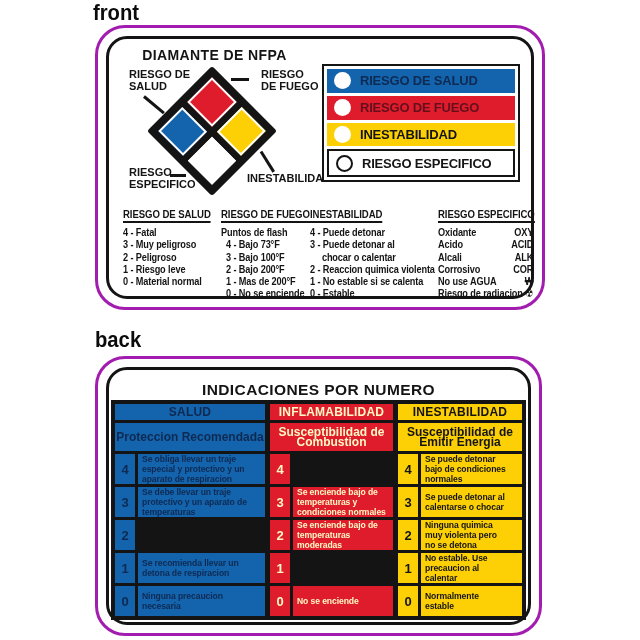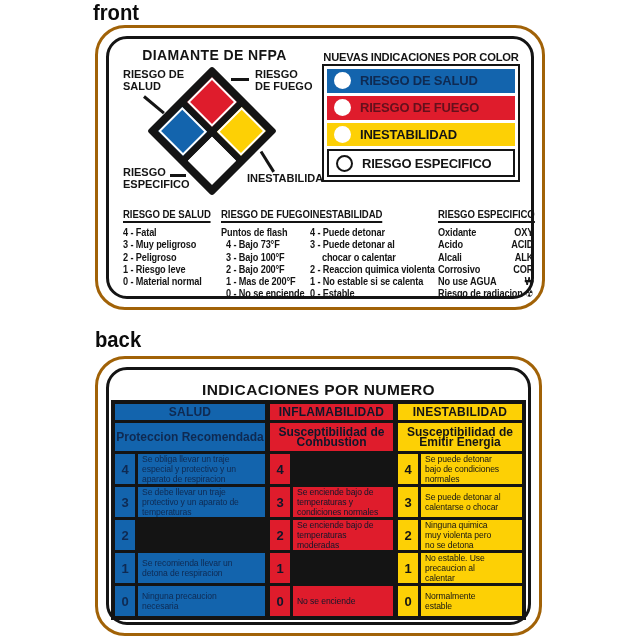--- a/index.html
+++ b/index.html
@@ -5,21 +5,21 @@
   html,body{margin:0;padding:0;background:#ffffff;}
   body{font-family:"Liberation Sans","DejaVu Sans",sans-serif;}
   .canvas{position:relative;width:640px;height:640px;background:#ffffff;overflow:hidden;
           -webkit-font-smoothing:antialiased;color:#141414;}
   .caption{position:absolute;font-size:22px;font-weight:bold;letter-spacing:0px;color:#0b0b0b;
            transform:scaleX(.92);transform-origin:0 0;}
   .cap-front{left:93px;top:0px;}
   .cap-back{left:95px;top:327px;}
 
   
-  .card{position:absolute;background:#ffffff;border:3px solid #a16207;box-sizing:border-box;}
+  .card{position:absolute;background:#ffffff;border:3px solid #a21caf;box-sizing:border-box;}
   .front-card{left:95px;top:25px;width:450px;height:285px;border-radius:30px;}
   .back-card{left:95px;top:356px;width:447px;height:280px;border-radius:30px;}
   .card-inner{position:absolute;left:8px;top:8px;right:8px;bottom:8px;
               border:3px solid #141414;border-radius:21px;box-sizing:border-box;}
 
   
   .diamond-title{position:absolute;left:19px;top:19px;width:195px;text-align:center;
                  font-size:14px;font-weight:bold;letter-spacing:.4px;}
   .legend-title{position:absolute;left:216px;top:23px;width:214px;text-align:center;
                 font-size:11.2px;font-weight:bold;letter-spacing:-.2px;}
@@ -82,39 +82,38 @@
   .tc-yellow{flex:1;}
   .thead{height:16px;display:flex;align-items:center;justify-content:center;
          font-size:12px;font-weight:bold;letter-spacing:.2px;flex:0 0 auto;}
   .tsub{height:28px;display:flex;align-items:center;justify-content:center;text-align:center;
         font-size:12px;font-weight:bold;line-height:10.5px;flex:0 0 auto;white-space:pre-line;}
   .trows{flex:1;display:flex;flex-direction:column;gap:3px;}
   .trow{flex:1;display:flex;gap:3px;min-height:0;}
   .tnum{width:20px;flex:0 0 auto;display:flex;align-items:center;justify-content:center;
         font-size:13px;font-weight:bold;}
   .tdesc{flex:1;display:flex;align-items:center;padding:2px 4px;box-sizing:border-box;
-         font-size:8.6px;font-weight:normal;line-height:10px;letter-spacing:-.1px;
+         font-size:8.6px;font-weight:bold;line-height:10px;letter-spacing:-.1px;
          white-space:pre-line;overflow:hidden;}
   .cell-blue{background:#1364ad;color:#0f2a52;}
-  .cell-red{background:#df1c2c;color:#0f172a;}
+  .cell-red{background:#df1c2c;color:#fef9c3;}
   .cell-yellow{background:#fdd005;color:#141414;}
-  .pre{white-space:pre-line;}
+  .pre{white-space:pre-line;margin-left:6px;}
 </style>
 </head>
 <body>
 
 <div class="canvas">
 
   <div class="caption cap-front">front</div>
 
   <div class="card front-card">
     <div class="card-inner"></div>
 
     <div class="diamond-title">DIAMANTE DE NFPA</div>
-    <div class="legend-title">NUEVAS INDICACIONES POR COLOR</div>
 
     <div class="diamond">
       <div class="quad q-red"></div>
       <div class="quad q-yellow"></div>
       <div class="quad q-blue"></div>
       <div class="quad q-white"></div>
     </div>
 
     <div class="dlabel dl-salud pre">RIESGO DE
 SALUD</div>

